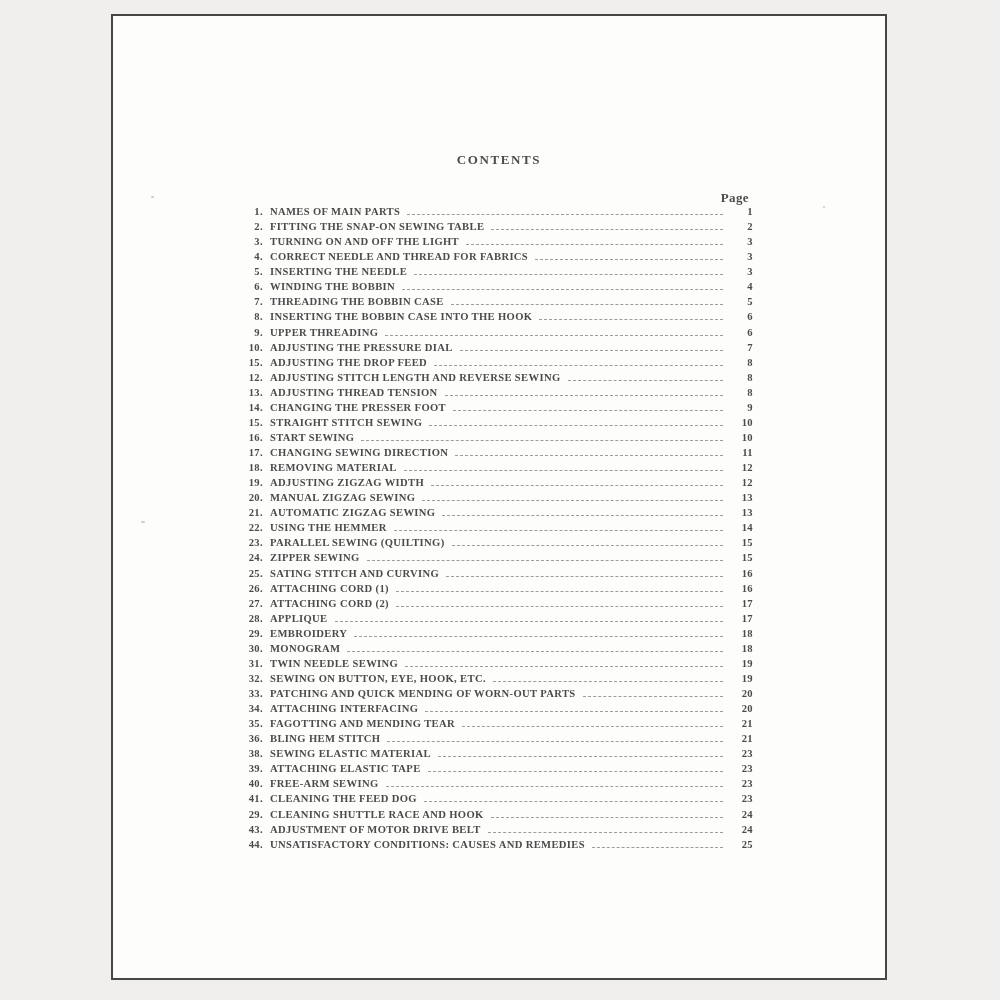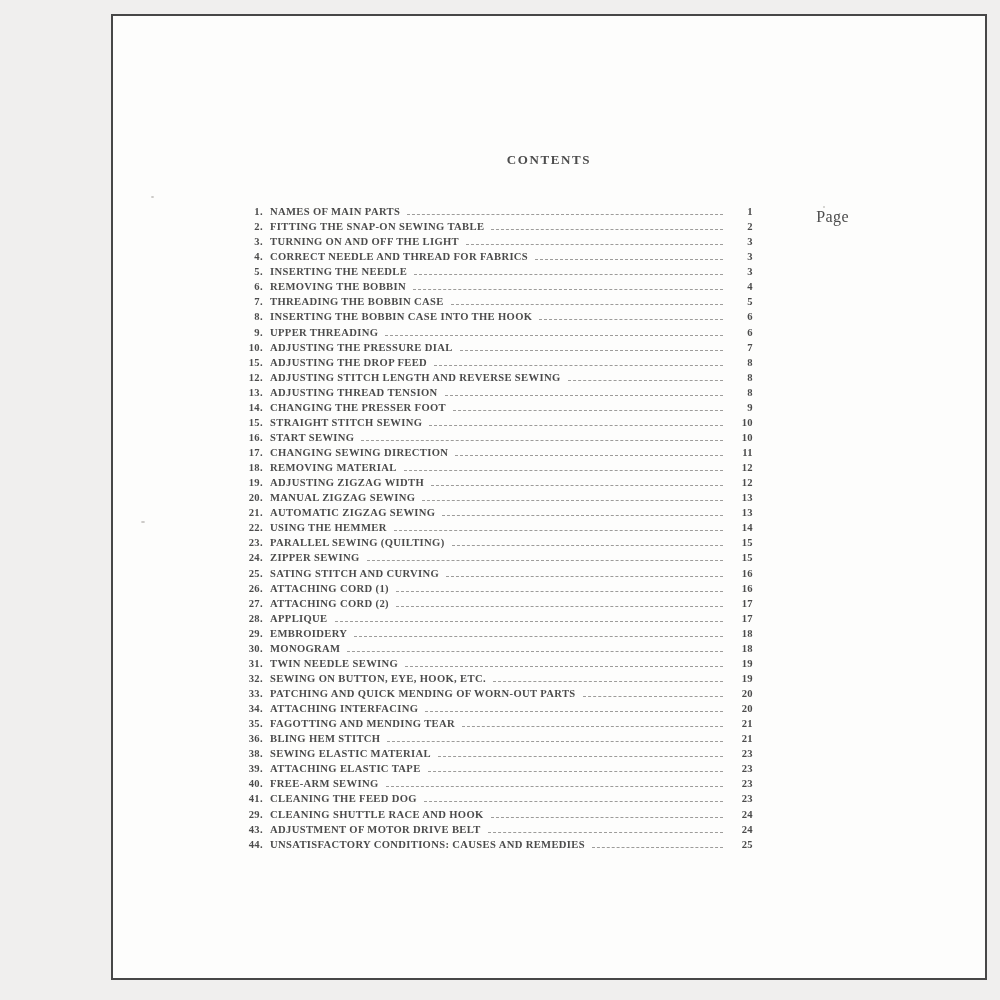--- a/index.html
+++ b/index.html
@@ -6,40 +6,40 @@
   html,body { width:1000px; height:1000px; }
   body {
     background:#f0efee;
     font-family:"Liberation Serif", serif;
     position:relative;
     overflow:hidden;
   }
   .sheet {
     position:absolute;
     left:111px; top:14px;
-    width:876px; height:966px;
+    width:776px; height:966px;
     background:#fdfdfc;
     border:2px solid #474747;
   }
   .doc-title {
     position:absolute;
     left:0; right:0;
     top:136px;
     text-align:center;
     font-size:13px;
     font-weight:700;
     letter-spacing:1.6px;
     color:#4c4c4c;
   }
   .page-label {
     position:absolute;
-    top:192px;
+    top:174px;
     right:136px;
-    font-size:16px;
-    font-weight:400;
+    font-size:13px;
+    font-weight:700;
     letter-spacing:0.4px;
     color:#4c4c4c;
   }
   .toc {
     position:absolute;
     left:130px;
     top:190px;
     width:510px;
   }
   .row {
@@ -112,21 +112,21 @@
         <span class="pg">3</span>
       </div>
       <div class="row">
         <span class="num">5.</span>
         <span class="title">INSERTING THE NEEDLE</span>
         <span class="leader"></span>
         <span class="pg">3</span>
       </div>
       <div class="row">
         <span class="num">6.</span>
-        <span class="title">REMOVING THE BOBBIN</span>
+        <span class="title">WINDING THE BOBBIN</span>
         <span class="leader"></span>
         <span class="pg">4</span>
       </div>
       <div class="row">
         <span class="num">7.</span>
         <span class="title">THREADING THE BOBBIN CASE</span>
         <span class="leader"></span>
         <span class="pg">5</span>
       </div>
       <div class="row">

